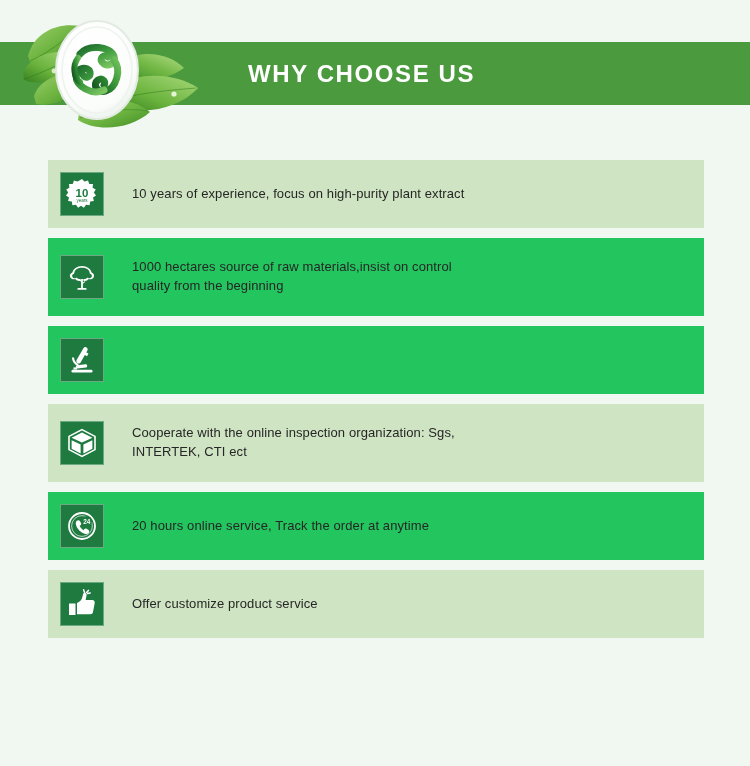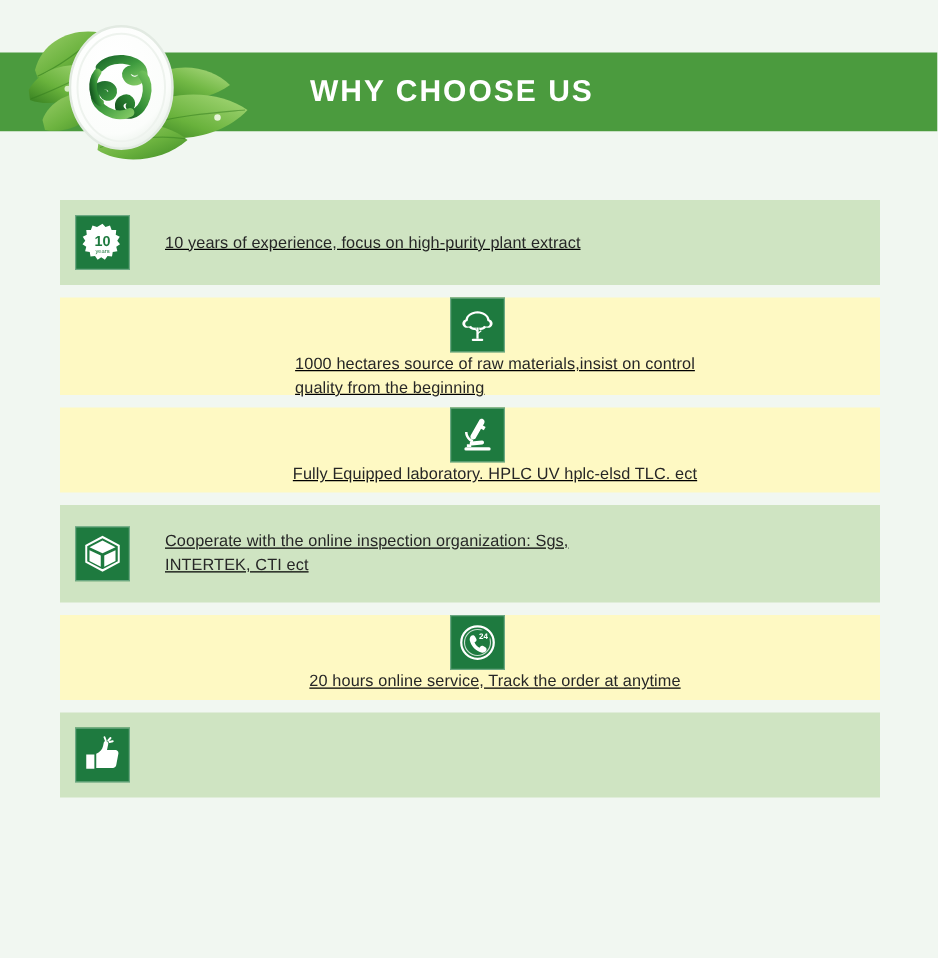--- a/index.html
+++ b/index.html
@@ -60,24 +60,23 @@
     left: 48px;
     top: 160px;
     width: 656px;
   }
   .row {
     display: flex;
     align-items: center;
     box-sizing: border-box;
     padding: 0 0 0 12px;
     margin-bottom: 10px;
-    text-decoration: underline;
   }
   .row.tint-a { background: #cfe4c2; }
-  .row.tint-b { background: #fef9c3; flex-direction: column; }
+  .row.tint-b { background: #22c55e; }
 
   .row-h1 { height: 68px; }
   .row-h2 { height: 78px; }
 
   .icon-box {
     flex: 0 0 auto;
     width: 44px;
     height: 44px;
     background: #1e7a3f;
     display: flex;
@@ -214,21 +213,20 @@
       <div class="icon-box">
         <svg width="32" height="32" viewBox="0 0 32 32">
           <path d="M20.5 3.4 C21.6 4 22 5.4 21.4 6.5 L14.6 18.4 C14 19.5 12.6 19.9 11.5 19.3 C10.4 18.6 10 17.2 10.6 16.1 L17.4 4.2 C18 3.1 19.4 2.7 20.5 3.4 Z" fill="#ffffff"></path>
           <path d="M18.6 7.4 L22.5 9.6 L21 12.2 L17.1 10 Z" fill="#ffffff"></path>
           <path d="M12.6 20.2 C10 19 8 16.4 8 13.6 L6 13.6 C6 17.4 8.6 20.8 12 22.2 Z" fill="#ffffff"></path>
           <rect x="9.6" y="21.4" width="11.5" height="3.2" rx="1.5" transform="rotate(-6 9.6 21.4)" fill="#ffffff"></rect>
           <rect x="5.5" y="25.8" width="21" height="2.6" rx="1.2" fill="#ffffff"></rect>
           <path d="M7.5 23.4 L11 23.4 L11 25.6 L7.5 25.6 Z" fill="#ffffff"></path>
         </svg>
       </div>
-      <div class="row-text">Fully Equipped laboratory. HPLC UV hplc-elsd TLC. ect</div>
     </div>
 
     <div class="row tint-a row-h2">
       <div class="icon-box">
         <svg width="32" height="32" viewBox="0 0 32 32">
           <path d="M16 2.6 L29 9.4 L29 22.6 L16 29.4 L3 22.6 L3 9.4 Z" fill="none" stroke="#ffffff" stroke-width="1.6"></path>
           <path d="M16 5.4 L26.4 10.8 L16 15.6 L5.6 10.8 Z" fill="#ffffff"></path>
           <path d="M5.6 13.2 L14.6 17.4 L14.6 26.4 L5.6 21.8 Z" fill="#ffffff"></path>
           <path d="M26.4 13.2 L17.4 17.4 L17.4 26.4 L26.4 21.8 Z" fill="#ffffff"></path>
         </svg>
@@ -253,16 +251,17 @@
     <div class="row tint-a row-h1">
       <div class="icon-box">
         <svg width="32" height="32" viewBox="0 0 32 32">
           <path d="M3 15.5 L9.5 15.5 L9.5 27 L3 27 Z" fill="#ffffff"></path>
           <path d="M11 15 C13.6 14 15.8 11.8 16.4 9 L17 6.2 C17.2 5.2 18.2 4.6 19.2 4.9 C20.2 5.2 20.8 6.2 20.6 7.2 L19.6 12 L26.4 12 C27.9 12 29 13.4 28.7 14.9 L27 24 C26.8 25.3 25.6 26.3 24.3 26.3 L11 26.3 Z" fill="#ffffff"></path>
           <path d="M18.6 4.4 L17.6 1.8" stroke="#ffffff" stroke-width="1.5" stroke-linecap="round"></path>
           <path d="M20.6 4.4 L22.4 2.4" stroke="#ffffff" stroke-width="1.5" stroke-linecap="round"></path>
           <path d="M21.6 5.6 L24.2 5" stroke="#ffffff" stroke-width="1.5" stroke-linecap="round"></path>
         </svg>
       </div>
+      <div class="row-text">Offer customize product service</div>
     </div>
 
   </div>
 </div>
 
 </body></html>

